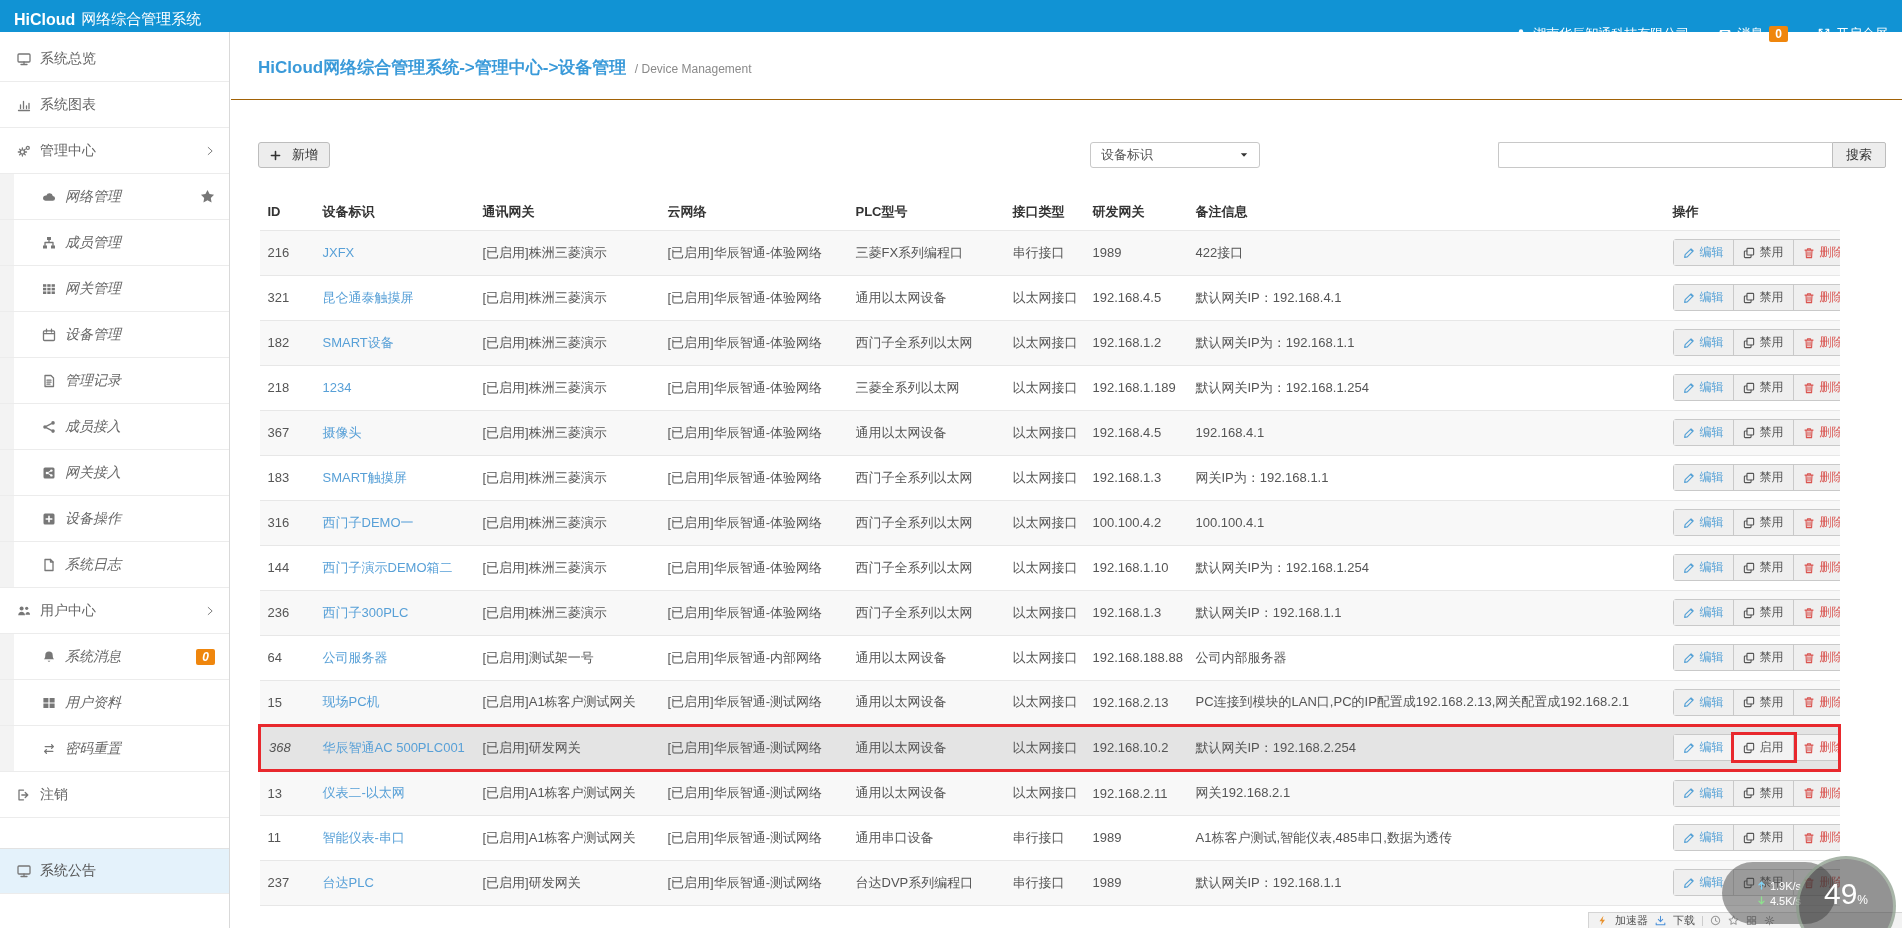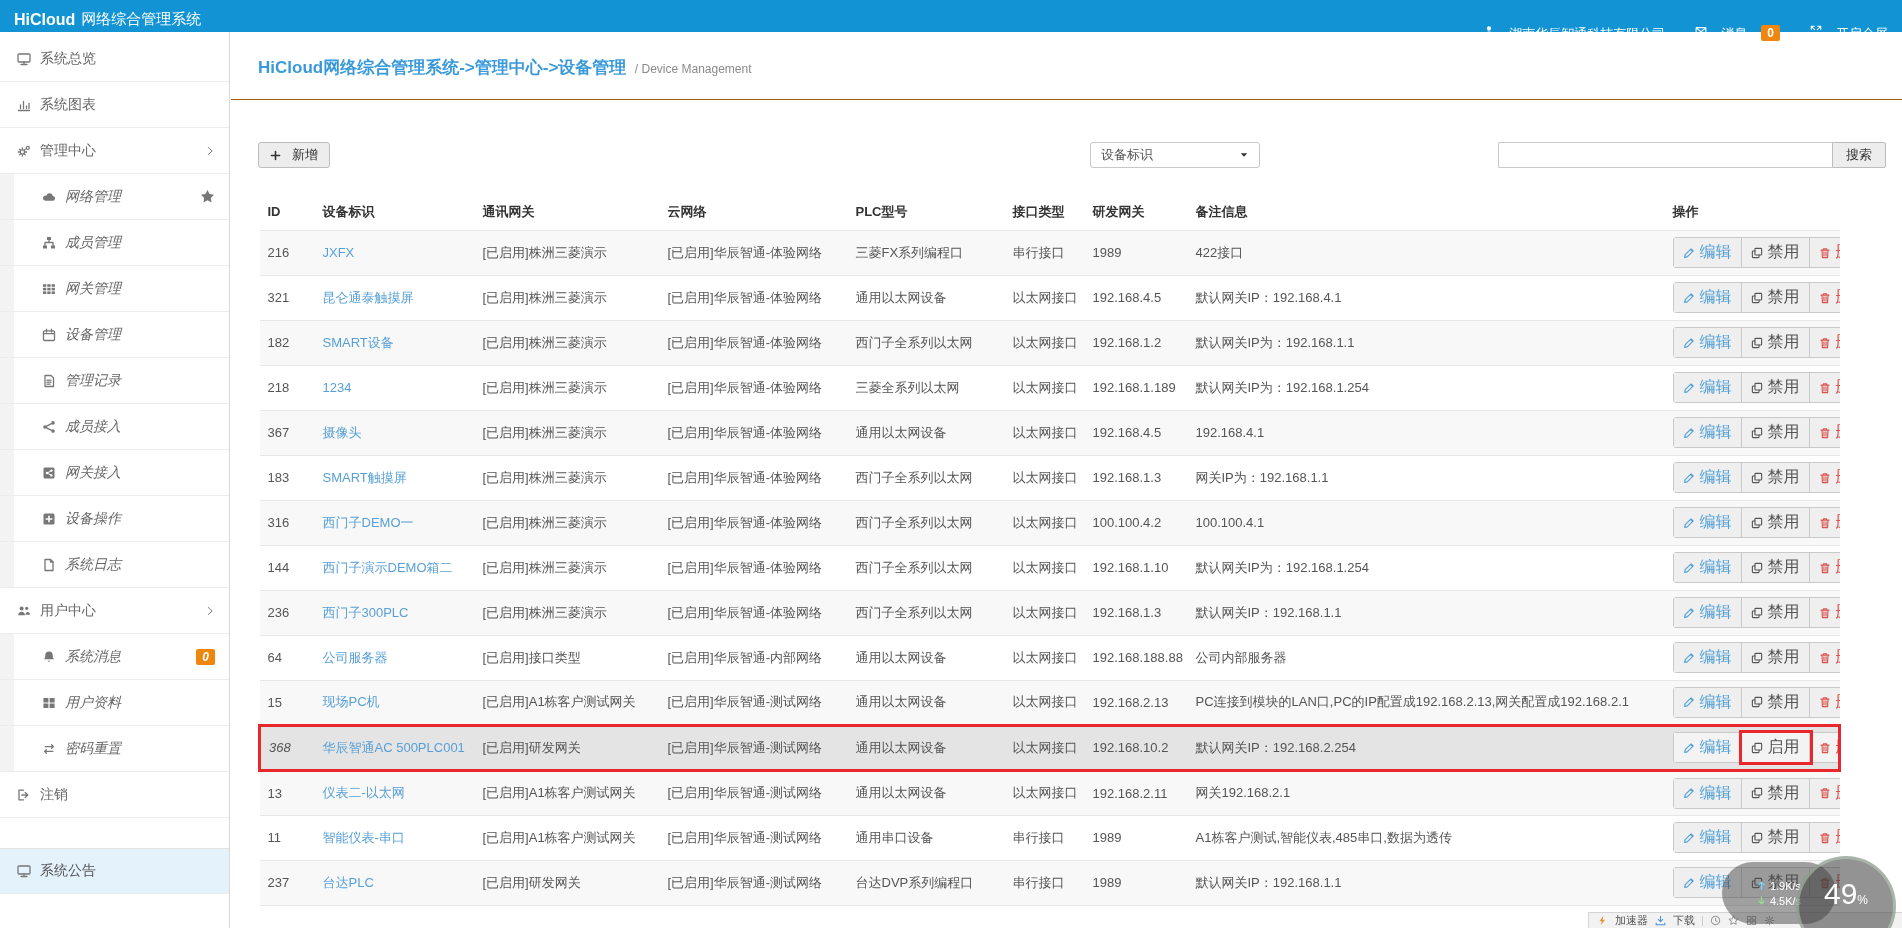--- a/index.html
+++ b/index.html
@@ -8,21 +8,21 @@
   svg { display:block; }
   .ic { display:inline-flex; align-items:center; justify-content:center; flex:none; }
   .ic svg { width:14px; height:14px; stroke:currentColor; fill:none; stroke-width:1.3; stroke-linecap:round; stroke-linejoin:round; }
   .ic.sm svg { width:12px; height:12px; }
 
   
   .topbar { height:32px; background:#1193d4; color:#fff; display:flex; align-items:center; padding:0 14px; position:relative; z-index:5; }
   .brand { font-size:15px; display:flex; align-items:flex-end; gap:6px;margin-top:6px; }
   .brand b { font-size:16px; font-weight:bold; }
   .top-right { margin-left:auto; display:flex; align-items:center; gap:30px; font-size:13px; }
-  .top-item { display:flex; align-items:flex-start; gap:14px; cursor:pointer;margin-top:36px; }
+  .top-item { display:flex; align-items:center; gap:6px; cursor:pointer;margin-top:36px; }
   .badge { background:#ef860d; color:#fff; font-size:12px; font-weight:bold; padding:1px 6px; border-radius:2px; line-height:14px; }
 
   
   .sidebar { position:absolute; left:0; top:32px; bottom:0; width:230px; background:#fff;
     border-right:1px solid #d9d9d9; padding-top:4px; overflow:hidden; }
   .side-item { height:46px; display:flex; align-items:center; gap:9px; padding-left:17px;
     border-bottom:1px solid #ececec; color:#666; font-size:14px; cursor:pointer; background:#fff; }
   .side-item .ic { color:#777; }
   .side-item.sub { padding-left:42px; background:linear-gradient(to right,#f3f3f3 14px,#fff 14px);font-style:italic; }
   .side-right { margin-left:auto; margin-right:14px; }
@@ -54,21 +54,21 @@
   .tablewrap { margin:24px 27px 0 27px; }
   table { border-collapse:collapse; table-layout:fixed; width:1580px; }
   thead td { font-size:13px; font-weight:bold; color:#333; height:36px; padding:0 8px; white-space:nowrap; }
   tbody td { font-size:13px; color:#555; height:45px; padding:0 8px; border-top:1px solid #e7e7e7;
     white-space:nowrap; overflow:hidden; }
   tbody tr:nth-child(odd) td { background:#f8f8f8; }
   tbody tr.stub td { height:22px; background:#fff; }
   td.c-name { color:#58a0d7; cursor:pointer; }
 
   .btn-group { display:inline-flex; border:1px solid #c9c9c9; border-radius:3px; overflow:visible; background:#efefef; }
-  .rbtn { display:inline-flex; align-items:center; gap:5px; padding:4px 9px; font-size:16px; cursor:pointer;
+  .rbtn { display:inline-flex; align-items:center; gap:5px; padding:4px 9px; font-size:12px; cursor:pointer;
     background:#efefef; border:none; border-right:1px solid #c9c9c9; font-family:inherit; }
   .rbtn:last-child { border-right:none; }
   .rbtn.edit { color:#53a0d6; } .rbtn.toggle { color:#555; } .rbtn.del { color:#d9534f; }
   tr.hl td { background:#e4e4e4 !important; border-top:3px solid #e8282d; border-bottom:3px solid #e8282d; }
   tr.hl td:first-child { border-left:3px solid #e8282d;font-style:italic; }
   tr.hl td:last-child { border-right:3px solid #e8282d; }
   tr.hl .rbtn { background:#f3f3f3; }
   tr.hl .rbtn.boxed { box-shadow:0 0 0 3px #e8282d; position:relative; z-index:2; }
 
   
@@ -723,21 +723,21 @@
                       <path d="M2.3 3.6h9.4M5.2 3.6V2h3.6v1.6M3.5 3.6l.5 8.8h6l.5-8.8M5.8 5.6v4.8M8.2 5.6v4.8"></path>
                     </svg>
                   </span>
                   <span>删除</span>
                 </button>
               </span></td>
           </tr>
           <tr class="">
             <td class="c-id">64</td>
             <td class="c-name">公司服务器</td>
-            <td class="c-gw">[已启用]接口类型</td>
+            <td class="c-gw">[已启用]测试架一号</td>
             <td class="c-cloud">[已启用]华辰智通-内部网络</td>
             <td class="c-plc">通用以太网设备</td>
             <td class="c-iface">以太网接口</td>
             <td class="c-param">192.168.188.88</td>
             <td class="c-note">公司内部服务器</td>
             <td><span class="btn-group">
                 <button class="rbtn edit">
                   <span class="ic sm">
                     <svg viewBox="0 0 14 14" aria-hidden="true">
                       <path d="M8.7 2.7l2.6 2.6M1.9 12.1l.6-3.1 6.9-6.9 2.5 2.5-6.9 6.9z"></path>

